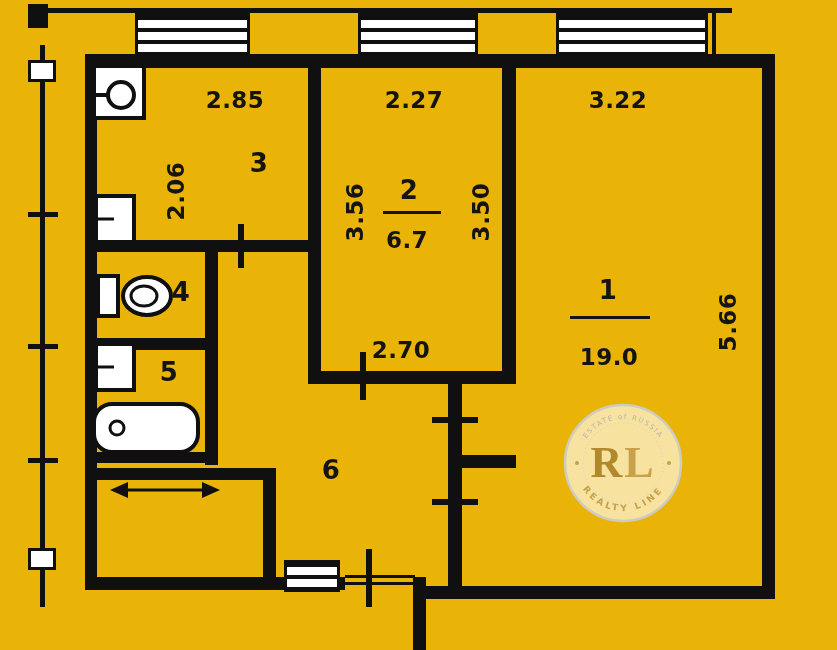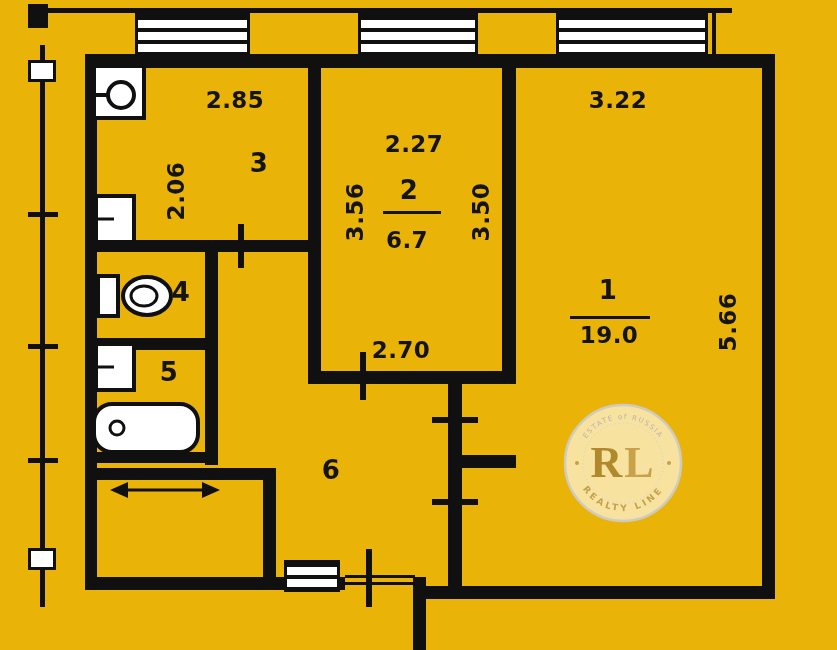--- a/index.html
+++ b/index.html
@@ -101,32 +101,32 @@
       <line x1="126" y1="490" x2="204" y2="490" stroke="#101010" stroke-width="3"></line>
       <polygon points="110,490 128,482 128,498" fill="#101010"></polygon>
       <polygon points="220,490 202,482 202,498" fill="#101010"></polygon>
     </g>
   </svg>
 
   <div class="lbl" style="left:235px;top:100px;">2.85</div>
   <div class="lbl big" style="left:259px;top:163px;">3</div>
   <div class="lbl vert" style="left:176px;top:191px;">2.06</div>
 
-  <div class="lbl" style="left:414px;top:100px;margin-top:44px;">2.27</div>
+  <div class="lbl" style="left:414px;top:100px;">2.27</div>
   <div class="lbl big" style="left:409px;top:190px;">2</div>
   <div class="rule" style="left:383px;top:211px;width:58px;"></div>
   <div class="lbl" style="left:407px;top:240px;">6.7</div>
   <div class="lbl vert" style="left:355px;top:212px;">3.56</div>
   <div class="lbl vert" style="left:481px;top:212px;">3.50</div>
   <div class="lbl" style="left:401px;top:350px;">2.70</div>
 
   <div class="lbl" style="left:618px;top:100px;text-align:center;">3.22</div>
   <div class="lbl big" style="left:608px;top:290px;">1</div>
   <div class="rule" style="left:570px;top:316px;width:80px;"></div>
-  <div class="lbl" style="left:609px;top:335px;">19.0</div>
+  <div class="lbl" style="left:609px;top:357px;">19.0</div>
   <div class="lbl vert" style="left:728px;top:322px;">5.66</div>
 
   <div class="lbl big" style="left:181px;top:292px;">4</div>
   <div class="lbl big" style="left:169px;top:372px;">5</div>
   <div class="lbl big" style="left:331px;top:470px;">6</div>
 
   <svg class="stamp" viewBox="0 0 130 130">
     <defs>
       <path id="arcTop" d="M 21 65 A 44 44 0 0 1 109 65"></path>
       <path id="arcBot" d="M 17 65 A 48 48 0 0 0 113 65"></path>

